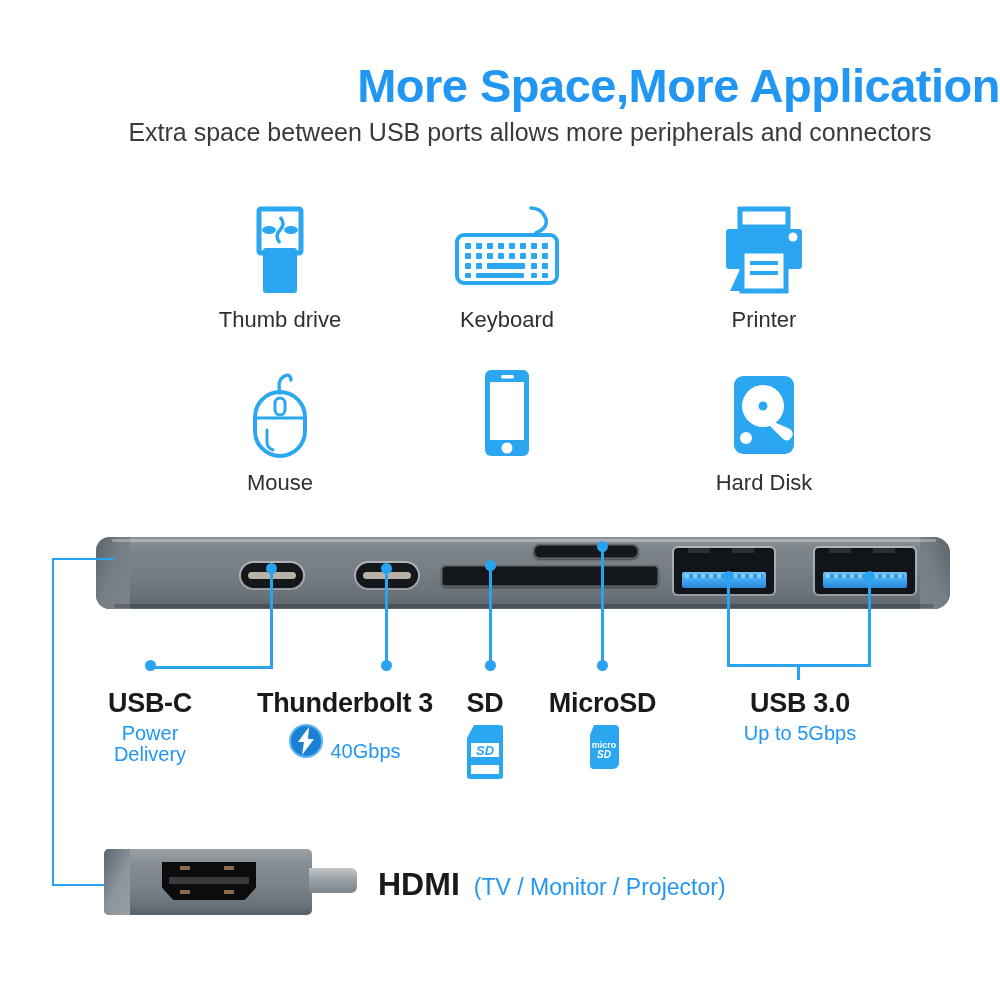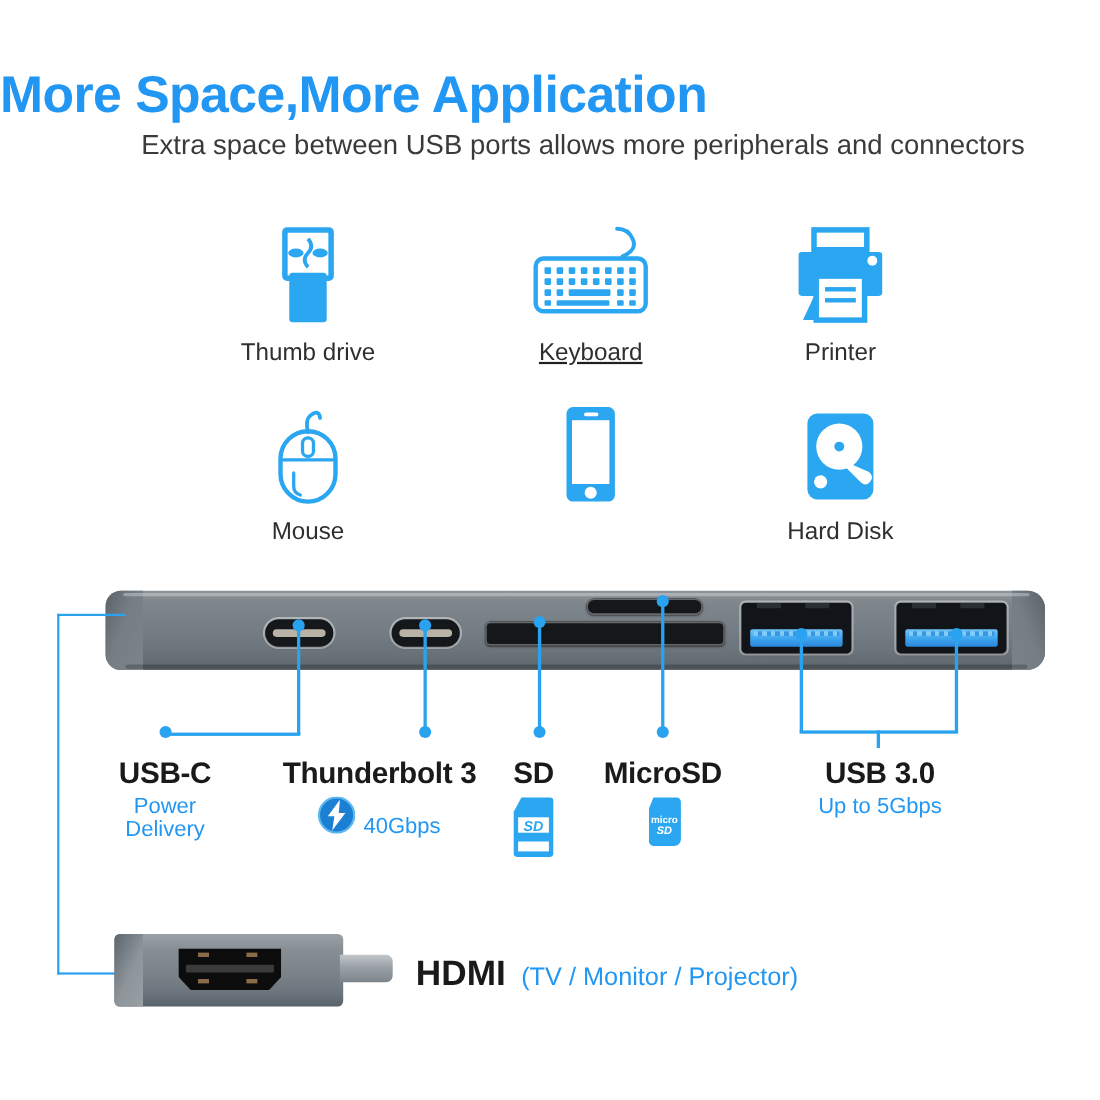--- a/index.html
+++ b/index.html
@@ -19,21 +19,21 @@
     position: absolute;
     inset: 0;
   }
 
   
   .title {
     position: absolute;
     top: 58px;
     left: 0;
     width: 1000px;
-    text-align: left;
+    text-align: right;
     font-size: 47px;
     font-weight: bold;
     letter-spacing: -0.5px;
     color: #2196f3;
     white-space: nowrap;
   }
   .subtitle {
     position: absolute;
     top: 118px;
     left: 0;
@@ -59,21 +59,21 @@
   }
   .periph .cap {
     margin-top: 10px;
     font-size: 22px;
     color: #2f2f2f;
     white-space: nowrap;
   }
   .p-r1 { top: 205px; }
   .p-r2 { top: 368px; }
   .p-c1 { left: 180px; }
-  .p-c2 { left: 437px; text-decoration: underline; }
+  .p-c2 { left: 407px; }
   .p-c3 { left: 664px; }
 
   
   .hub {
     position: absolute;
     left: 96px;
     top: 537px;
     width: 854px;
     height: 72px;
   }

